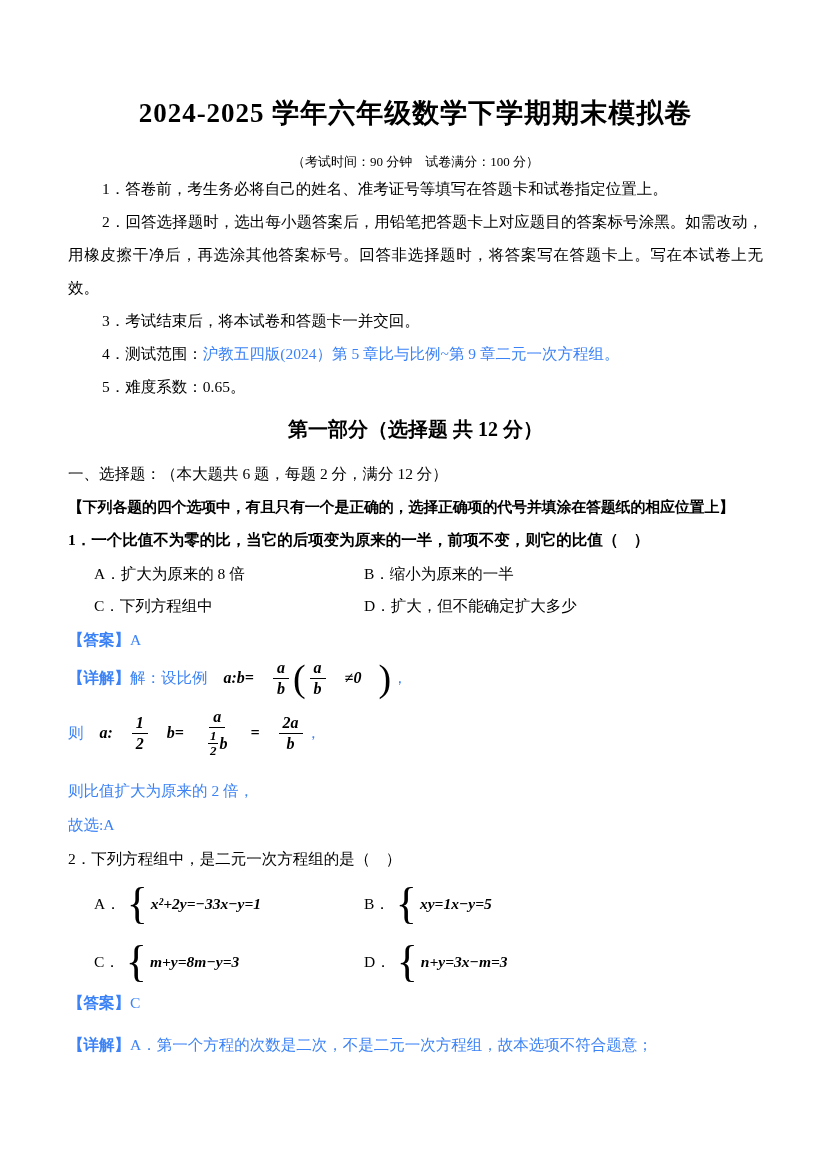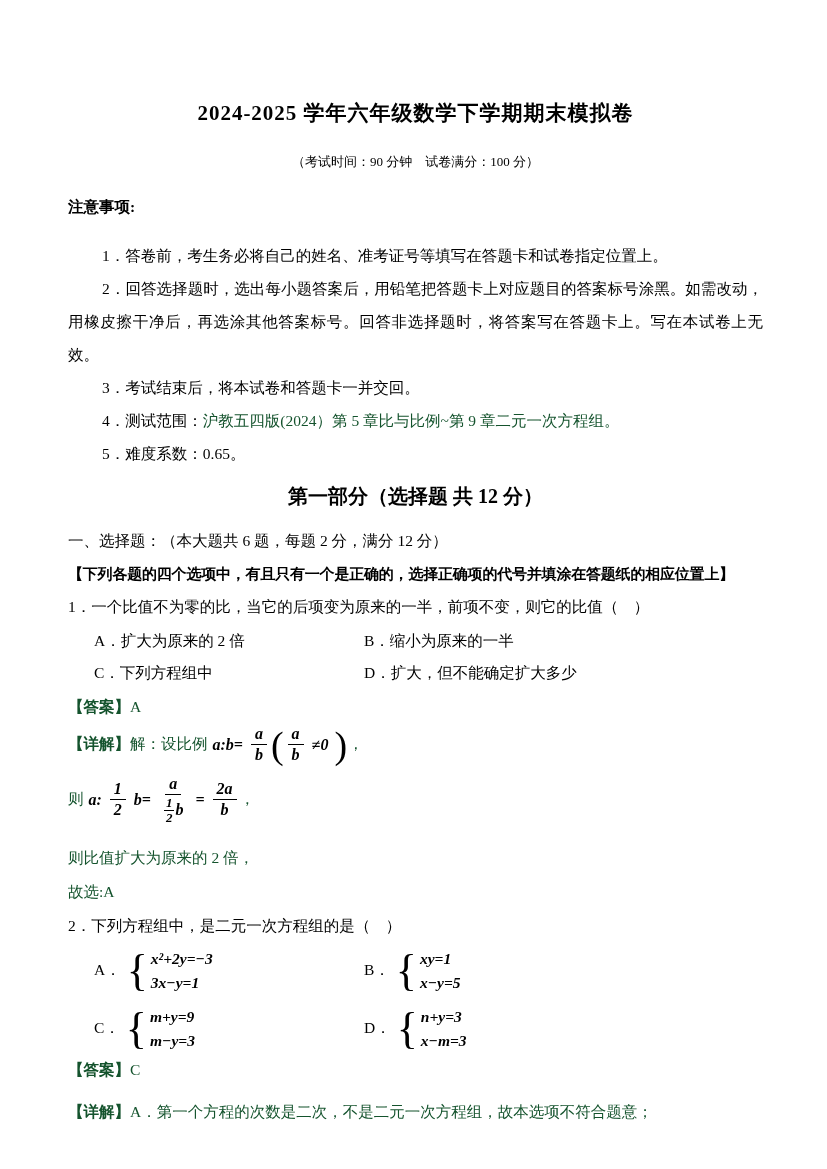--- a/index.html
+++ b/index.html
@@ -4,85 +4,84 @@
 <style>
   html,body{margin:0;padding:0;background:#ffffff;}
   .page{
     width:827px;height:1169px;background:#ffffff;color:#000;
     font-family:"Liberation Serif","DejaVu Serif",serif;
     font-size:15.5px;overflow:hidden;
   }
   .content{padding:0 64px 0 68px;}
   .doc-title{
     margin:96px 0 0 0;text-align:center;
-    font-size:21px;font-weight:700;line-height:34px;letter-spacing:1px;
+    font-size:27px;font-weight:700;line-height:34px;letter-spacing:1px;
   }
   .doc-subtitle{margin-top:22px;text-align:center;font-size:13px;line-height:20px;}
   .n-head{margin-top:18px;font-weight:700;line-height:33px;font-size:15.5px;}
   .n-item{margin:0;line-height:33px;text-indent:2.2em;text-align:justify;}
-  .red{color:#14532d;}
+  .red{color:#3b82f6;}
   .bold{font-weight:700;}
   .sec-heading{margin:12px 0 0 0;text-align:center;font-size:20px;font-weight:700;line-height:28px;}
   .line{margin:0;line-height:22px;}
-  .mt10{margin-top:20px;} .mt11{margin-top:11px;} .mt12{margin-top:12px;} .mt13{margin-top:13px;}
+  .mt10{margin-top:20px;} .mt11{margin-top:11px;font-weight:bold;} .mt12{margin-top:12px;} .mt13{margin-top:13px;}
   .instruction{font-weight:700;font-size:15px;letter-spacing:-0.2px;}
   .opt-grid{
     display:grid;grid-template-columns:270px 1fr;
     margin:13px 0 0 26px;row-gap:12px;line-height:20px;
   }
   
   .mathline{display:flex;align-items:center;margin:0;}
   .math{display:inline-flex;align-items:center;font-weight:700;font-style:italic;font-size:16px;}
-  .mi{margin:0 5px;}
+  .mi{margin:0 16px;}
   .frac{display:inline-flex;flex-direction:column;align-items:center;vertical-align:middle;margin:0 3px;}
   .frac .num{border-bottom:1.5px solid #000;padding:0 4px 1px 4px;line-height:18px;}
   .frac .den{padding:1px 4px 0 4px;line-height:18px;}
   .frac .denrow{display:inline-flex;align-items:center;}
   .frac.sm{font-size:13px;margin:0 1px;}
   .frac.sm .num,.frac.sm .den{line-height:14px;padding:0 2px;}
   .bigp{font-size:38px;font-weight:400;font-style:normal;line-height:1;margin:0 1px;}
   .ml1{margin-top:4px;height:46px;}
   .ml2{margin-top:2px;height:60px;}
   
   .sys-grid{
     display:grid;grid-template-columns:270px 1fr;
     margin:8px 0 0 26px;row-gap:6px;
   }
   .sys-cell{display:flex;align-items:center;height:52px;}
   .opt-label{margin-right:6px;}
   .brace{font-size:44px;font-weight:400;line-height:1;margin-right:3px;font-family:"Liberation Serif",serif;}
-  .eqcol{display:inline-flex;flex-direction:column;justify-content:center;}
+  .eqcol{display:inline-flex;flex-direction:row;justify-content:center;}
   .eq{font-weight:700;font-style:italic;font-size:15.5px;line-height:24px;}
 </style>
 </head>
 <body>
 
 <div class="page">
   <div class="content">
 
     <h1 class="doc-title">2024-2025 学年六年级数学下学期期末模拟卷</h1>
     <div class="doc-subtitle">（考试时间：90 分钟　试卷满分：100 分）</div>
 
     <div>
-      <p class="n-head">注意事项:</p>
       <p class="n-item">1．答卷前，考生务必将自己的姓名、准考证号等填写在答题卡和试卷指定位置上。</p>
       <p class="n-item">2．回答选择题时，选出每小题答案后，用铅笔把答题卡上对应题目的答案标号涂黑。如需改动，用橡皮擦干净后，再选涂其他答案标号。回答非选择题时，将答案写在答题卡上。写在本试卷上无效。</p>
       <p class="n-item">3．考试结束后，将本试卷和答题卡一并交回。</p>
       <p class="n-item"><span>4．测试范围：</span><span class="red">沪教五四版(2024）第 5 章比与比例~第 9 章二元一次方程组。</span></p>
       <p class="n-item">5．难度系数：0.65。</p>
     </div>
 
     <h2 class="sec-heading">第一部分（选择题 共 12 分）</h2>
     <p class="line mt10">一、选择题：（本大题共 6 题，每题 2 分，满分 12 分）</p>
     <p class="line mt11 instruction">【下列各题的四个选项中，有且只有一个是正确的，选择正确项的代号并填涂在答题纸的相应位置上】</p>
 
     <p class="line mt11">1．一个比值不为零的比，当它的后项变为原来的一半，前项不变，则它的比值（　）</p>
 
     <div class="opt-grid">
-      <span>A．扩大为原来的 2 倍</span>
+      <span>A．扩大为原来的 8 倍</span>
       <span>B．缩小为原来的一半</span>
       <span>C．下列方程组中</span>
       <span>D．扩大，但不能确定扩大多少</span>
     </div>
 
     <p class="line mt13 red"><span class="bold">【答案】</span><span>A</span></p>
 
     <div class="mathline ml1">
       <span class="red bold">【详解】</span>
       <span class="red">解：设比例</span>
@@ -150,21 +149,21 @@
         <span class="brace">{</span>
         <span class="eqcol">
             <span class="eq">xy=1</span>
             <span class="eq">x−y=5</span>
           </span>
       </div>
       <div class="sys-cell">
         <span class="opt-label">C．</span>
         <span class="brace">{</span>
         <span class="eqcol">
-            <span class="eq">m+y=9</span>
+            <span class="eq">m+y=8</span>
             <span class="eq">m−y=3</span>
           </span>
       </div>
       <div class="sys-cell">
         <span class="opt-label">D．</span>
         <span class="brace">{</span>
         <span class="eqcol">
             <span class="eq">n+y=3</span>
             <span class="eq">x−m=3</span>
           </span>

